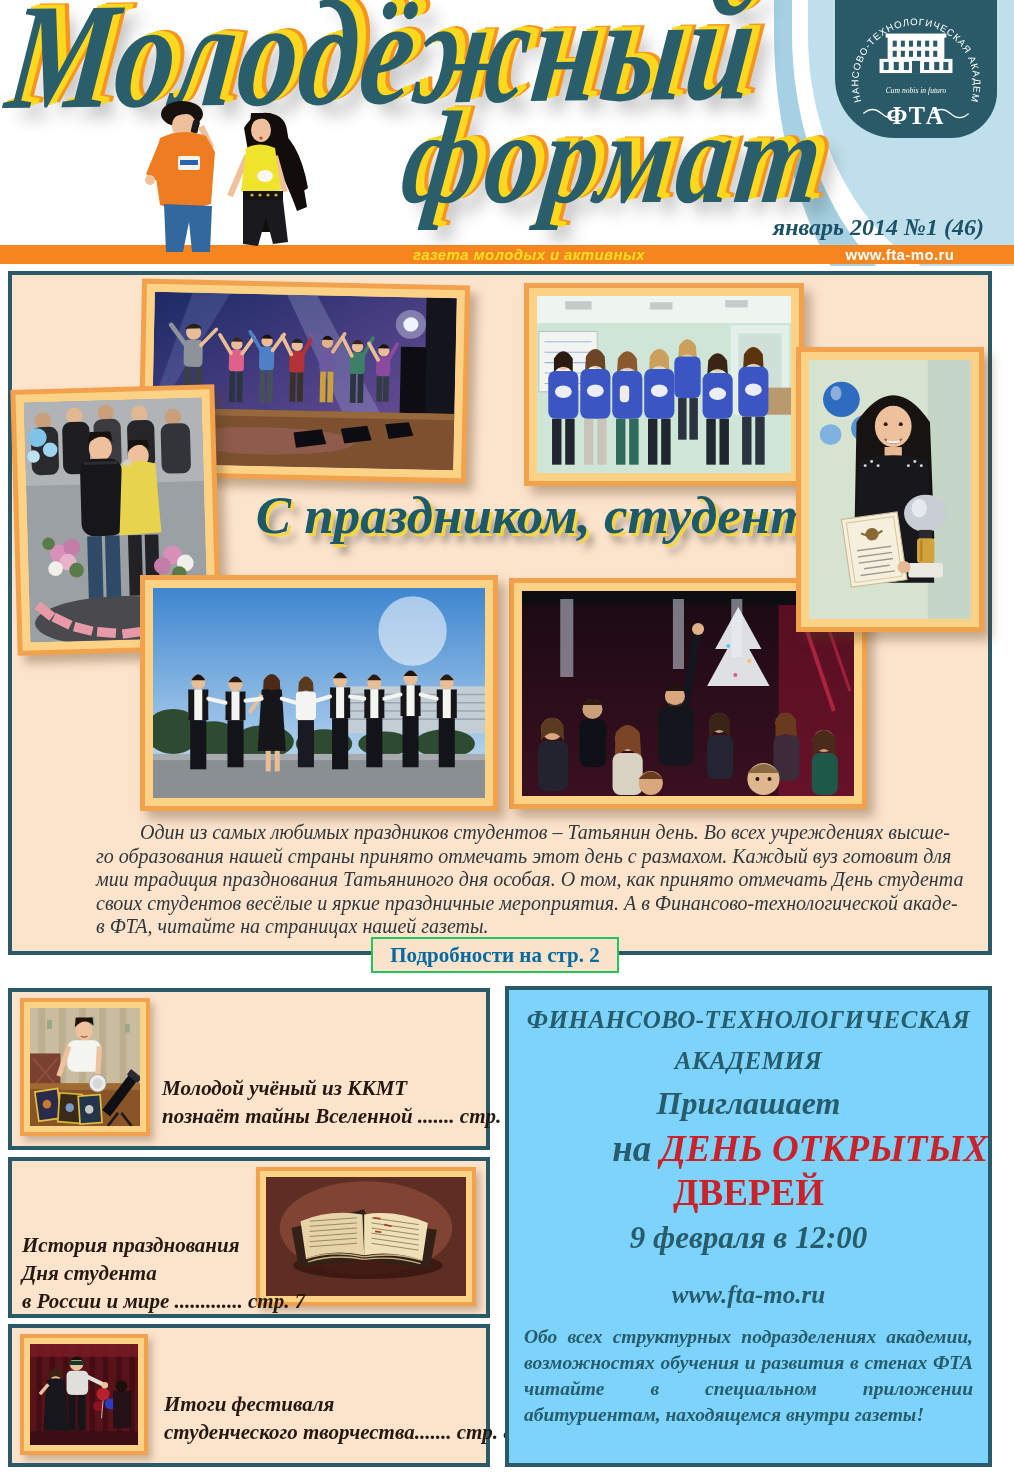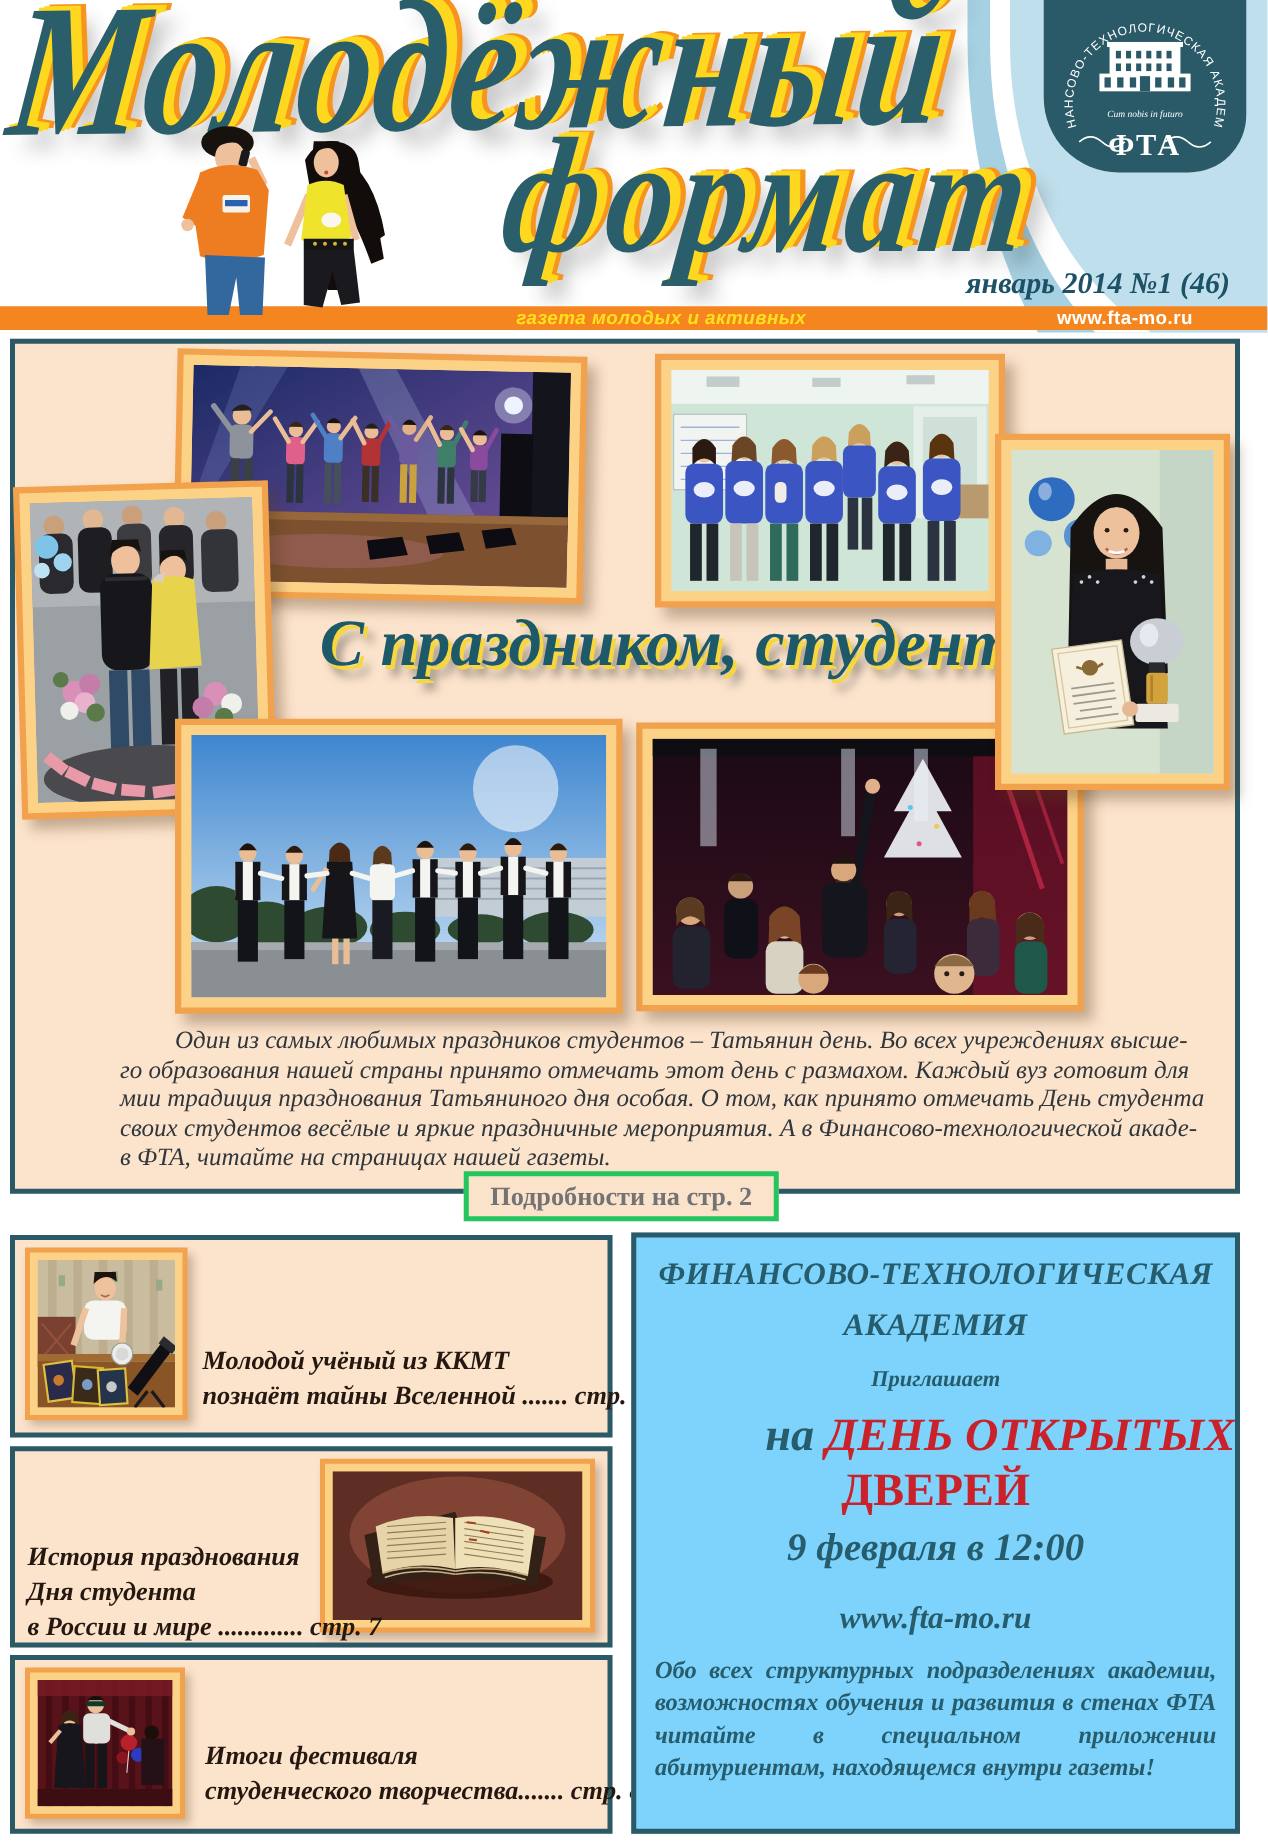--- a/index.html
+++ b/index.html
@@ -33,35 +33,35 @@
   .pmat svg{width:100%;height:100%;display:block;}
   .tframe{position:absolute;background:#f2a24c;padding:4px;box-sizing:border-box;box-shadow:4px 5px 7px rgba(90,60,30,.3);}
   .tmat{width:100%;height:100%;box-sizing:border-box;padding:6px;background:#fcd287;}
   .tmat svg{width:100%;height:100%;display:block;}
   .headline{position:absolute;left:180px;top:210px;width:640px;text-align:right;z-index:2;white-space:nowrap;
      font-size:53px;font-weight:bold;font-style:italic;color:#1d5968;
      text-shadow:3px 3px 0 #f8d73e,7px 9px 7px rgba(70,70,70,.5);}
   .lead{position:absolute;left:84px;top:546px;width:844px;font-style:italic;font-size:20px;line-height:23.5px;color:#30373c;}
   .lead div{white-space:nowrap;}
   .lead .l1{text-indent:44px;text-align:center;}
-  .details{position:absolute;left:359px;top:662px;width:244px;height:32px;background:#fbe3cb;border:4px solid #22c55e;z-index:5;
-     font-weight:bold;font-size:21px;color:#737373;text-align:center;line-height:32px;white-space:nowrap;}
+  .details{position:absolute;left:359px;top:662px;width:244px;height:32px;background:#fbe3cb;border:2px solid #22c55e;z-index:5;
+     font-weight:bold;font-size:21px;color:#0369a1;text-align:center;line-height:32px;white-space:nowrap;}
   
   .tbox{position:absolute;left:8px;width:474px;background:#fce3cb;border:4px solid #2a5a68;}
   .tbox1{top:988px;height:154px;}
   .tbox2{top:1157px;height:153px;}
   .tbox3{top:1324px;height:135px;}
   .ttext{position:absolute;font-weight:bold;font-style:italic;font-size:21px;line-height:28px;color:#241811;}
   .ttext div{white-space:nowrap;}
   
   .abox{position:absolute;left:505px;top:986px;width:479px;height:473px;background:#7dd3fc;border:4px solid #2a5a68;
      text-align:center;color:#265c6b;overflow:hidden;}
   .a-org{font-size:25px;font-weight:bold;font-style:italic;line-height:31px;margin-top:14px;letter-spacing:.5px;white-space:nowrap;}
   .a-org2{margin-top:10px;}
-  .a-inv{font-size:18px;font-weight:bold;font-style:italic;line-height:31px;margin-top:12px;white-space:nowrap;}
+  .a-inv{font-size:32px;font-weight:bold;font-style:italic;line-height:31px;margin-top:12px;white-space:nowrap;}
   .a-inv2{margin-top:2px;}
   .a-event{font-size:37px;font-weight:bold;font-style:italic;line-height:44px;margin-top:8px;white-space:nowrap;text-align:right;}
   .a-event .red,.a-event2{color:#c9222b;}
   .a-event2{font-size:37px;font-weight:bold;line-height:44px;white-space:nowrap;}
   .a-date{font-size:31px;font-weight:bold;font-style:italic;line-height:38px;margin-top:4px;white-space:nowrap;}
   .a-site{font-size:25px;font-weight:bold;font-style:italic;line-height:31px;margin-top:22px;white-space:nowrap;}
   .a-body{font-size:19.5px;font-weight:bold;font-style:italic;line-height:26px;margin:14px 15px 0;text-align:justify;}
 </style>
 </head>
 <body>

